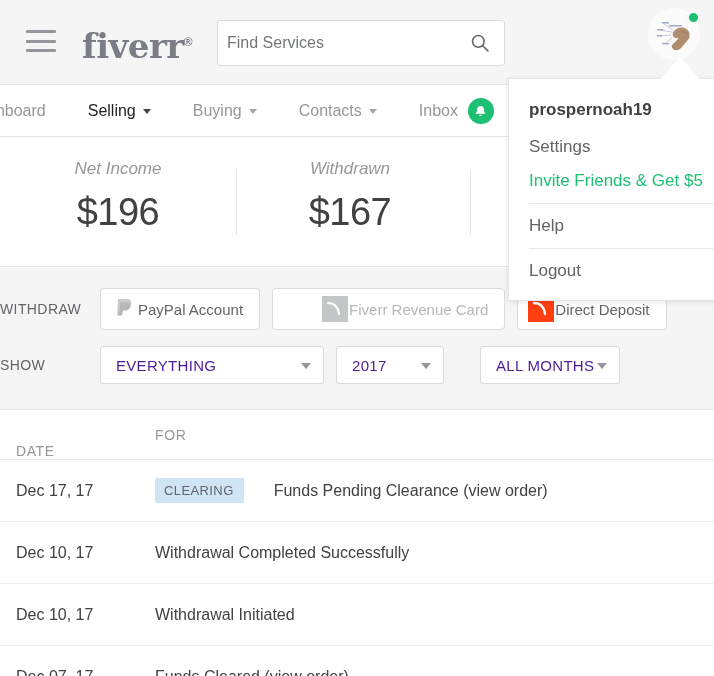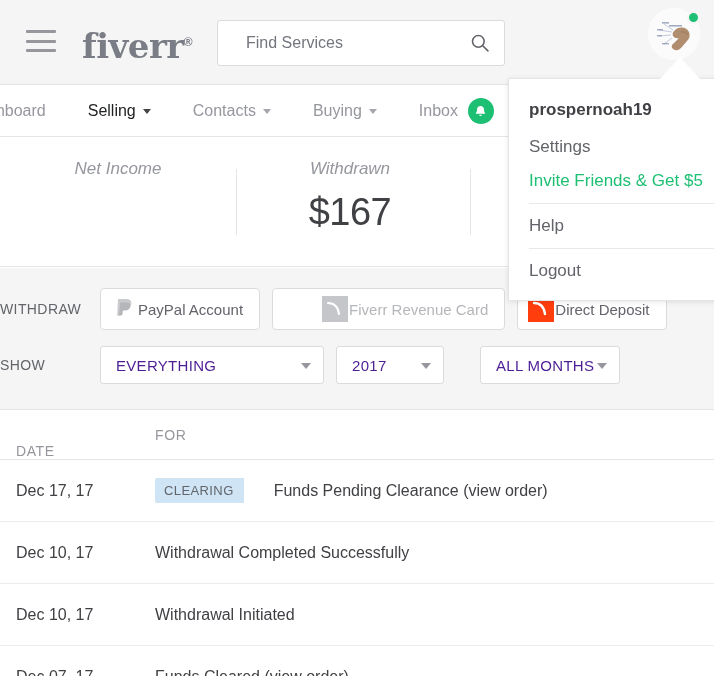--- a/index.html
+++ b/index.html
@@ -39,21 +39,21 @@
   }
 
   .search-wrap {
     position: absolute; left: 217px; top: 20px;
     width: 288px; height: 46px;
     background: #fff;
     border: 1px solid #dadbdd;
     border-radius: 3px;
   }
   .search-input {
-    position: absolute; left: 28px; top: 0; width: 230px; height: 44px;
+    position: absolute; left: 9px; top: 0; width: 230px; height: 44px;
     border: none; outline: none; background: transparent;
     font-family: "Liberation Sans", sans-serif;
     font-size: 16px; color: #0369a1;
   }
   .search-input::placeholder { color: #74767e; }
   .search-icon {
     position: absolute; right: 14px; top: 12px; width: 20px; height: 20px;
   }
 
   .avatar-wrap {
@@ -272,45 +272,46 @@
   <div class="navbar">
     <div class="nav-items">
       <div class="nav-item">
         <span>ashboard</span>
       </div>
       <div class="nav-item active">
         <span>Selling</span>
         <span class="caret"></span>
       </div>
       <div class="nav-item">
+        <span>Buying</span>
+        <span class="caret"></span>
+      </div>
+      <div class="nav-item">
         <span>Contacts</span>
-        <span class="caret"></span>
-      </div>
-      <div class="nav-item">
-        <span>Buying</span>
         <span class="caret"></span>
       </div>
       <div class="nav-item">
         <span>Inbox</span>
         <span class="bell">
           <svg width="15" height="15" viewBox="0 0 24 24">
             <path d="M12 3c-3.3 0-5.5 2.4-5.5 5.6 0 4-1.4 5.1-2 5.9-.3.4 0 1 .6 1h13.8c.6 0 .9-.6.6-1-.6-.8-2-1.9-2-5.9C17.5 5.4 15.3 3 12 3z" fill="#fff"></path>
             <path d="M9.8 17.2c.2 1.3 1.1 2.1 2.2 2.1s2-.8 2.2-2.1z" fill="#fff"></path>
           </svg>
         </span>
       </div>
     </div>
   </div>
 
   <div class="stats">
     <div class="stat-div div-1"></div>
     <div class="stat-div div-2"></div>
 
     <div class="stat stat-1">
       <div class="stat-label">Net Income</div>
+      <div class="stat-value">$196</div>
     </div>
     <div class="stat stat-2">
       <div class="stat-label">Withdrawn</div>
       <div class="stat-value">$167</div>
     </div>
     <div class="stat stat-3">
       <div class="stat-label"></div>
       <div class="stat-value"></div>
     </div>
   </div>

